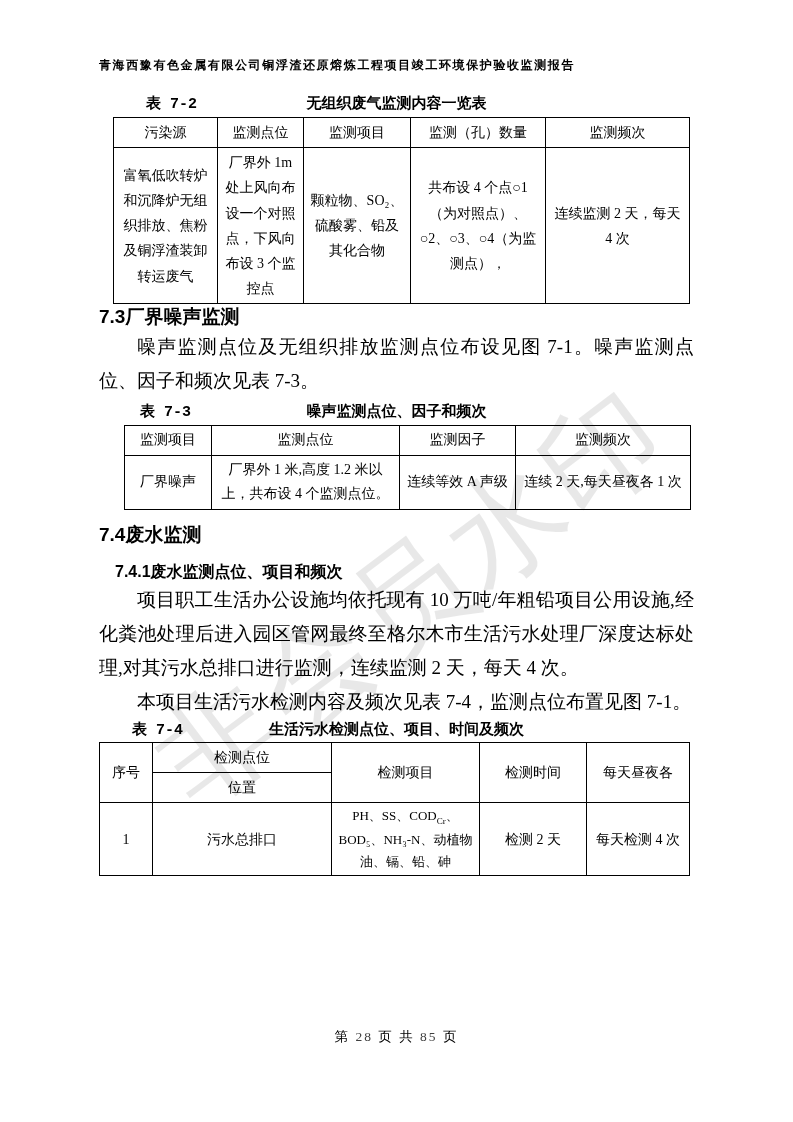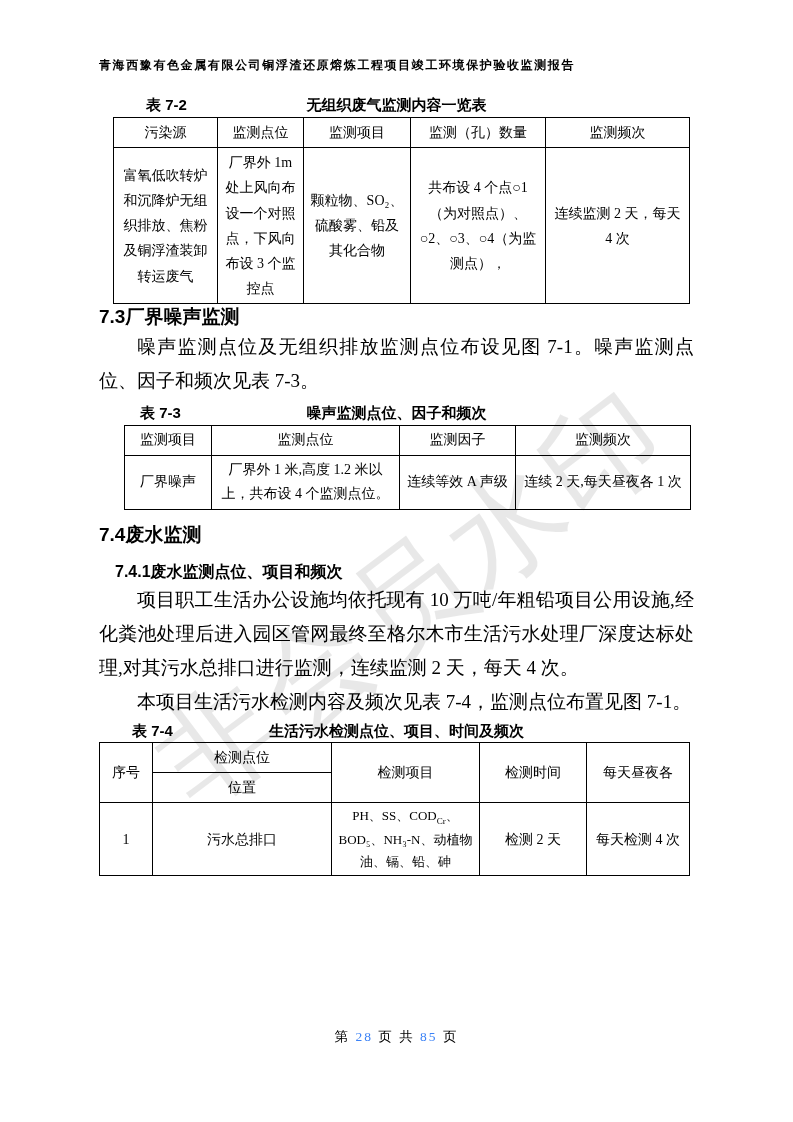--- a/index.html
+++ b/index.html
@@ -15,21 +15,21 @@
     color:rgba(0,0,0,0.09);
     transform:rotate(-37deg); transform-origin:left center;
     pointer-events:none; user-select:none;
   }
   .doc { position:absolute; left:99px; top:57px; width:595px; z-index:1; }
   .doc-header {
     font-size:12px; font-weight:bold; letter-spacing:1.6px; white-space:nowrap;
   }
   .caption {
     position:relative; text-align:center;
-    font-family:Liberation Sans, sans-serif;
+    font-family:Liberation Mono, monospace;
     font-weight:bold; font-size:15px; line-height:20px;
   }
   .caption .cap-label { position:absolute; top:0; }
   .caption-72 { margin-top:21px; }
   .caption-72 .cap-label { left:47px; }
   .caption-73 { margin-top:5px; }
   .caption-73 .cap-label { left:41px; }
   .caption-74 { margin-top:2px; }
   .caption-74 .cap-label { left:33px; }
 
@@ -67,21 +67,21 @@
     margin:0; text-align:justify;
   }
   .p73 { margin-top:6px; }
   .p741a { margin-top:8px; }
   .p741b { margin-top:0; }
 
   .footer {
     position:absolute; left:0; right:0; top:1028px; z-index:1;
     text-align:center; font-size:13.5px; letter-spacing:2px;
   }
-  .footer .num { color:#3b82f6; }
+  .footer .num { color:#404040; }
 </style>
 </head>
 <body>
 
 <div class="page">
 
   <div class="watermark">非会员水印</div>
 
   <div class="doc">
 

